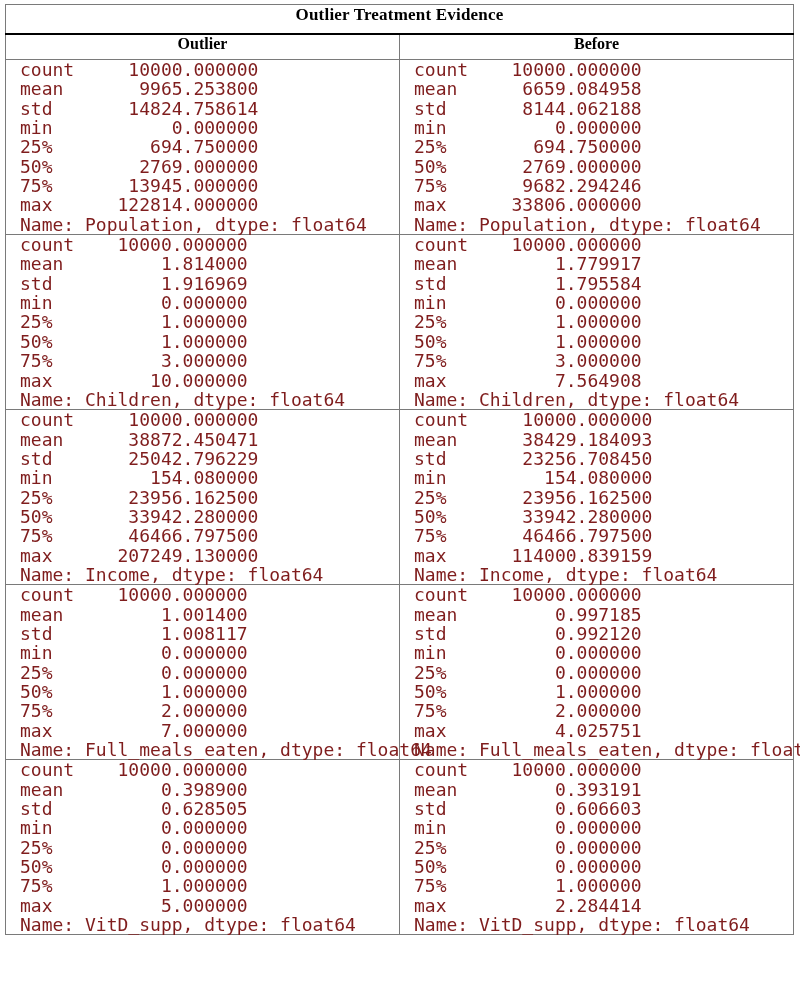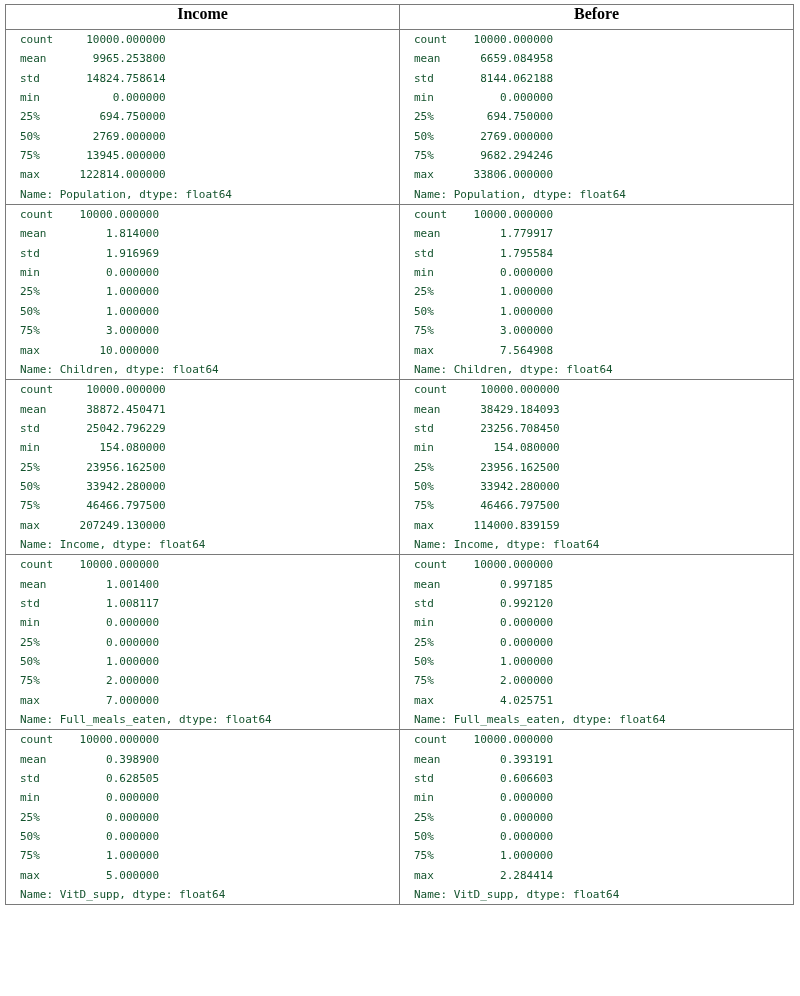--- a/index.html
+++ b/index.html
@@ -63,35 +63,38 @@
   
   .describe-cell {
     width: 394px;
     padding: 3px 0 2px 0;
   }
 
   pre.describe {
     margin: 0;
     padding: 0 0 0 14px;
     font-family: "DejaVu Sans Mono", "Liberation Mono", monospace;
-    font-size: 11px;
+    font-size: 18px;
     line-height: 19.35px;
-    color: #14532d;
+    color: #7f1d1d;
     white-space: pre;
     letter-spacing: 0px;
   }
 </style>
 </head>
 <body>
 
 <div class="page">
   <table class="evidence">
     <tbody>
       <tr>
-        <td class="col-header">Income</td>
+        <td class="title-cell" colspan="2">Outlier Treatment Evidence</td>
+      </tr>
+      <tr>
+        <td class="col-header">Outlier</td>
         <td class="col-header">Before</td>
       </tr>
 
       <tr>
         <td class="describe-cell">
           <pre class="describe">count     10000.000000
 mean       9965.253800
 std       14824.758614
 min           0.000000
 25%         694.750000

